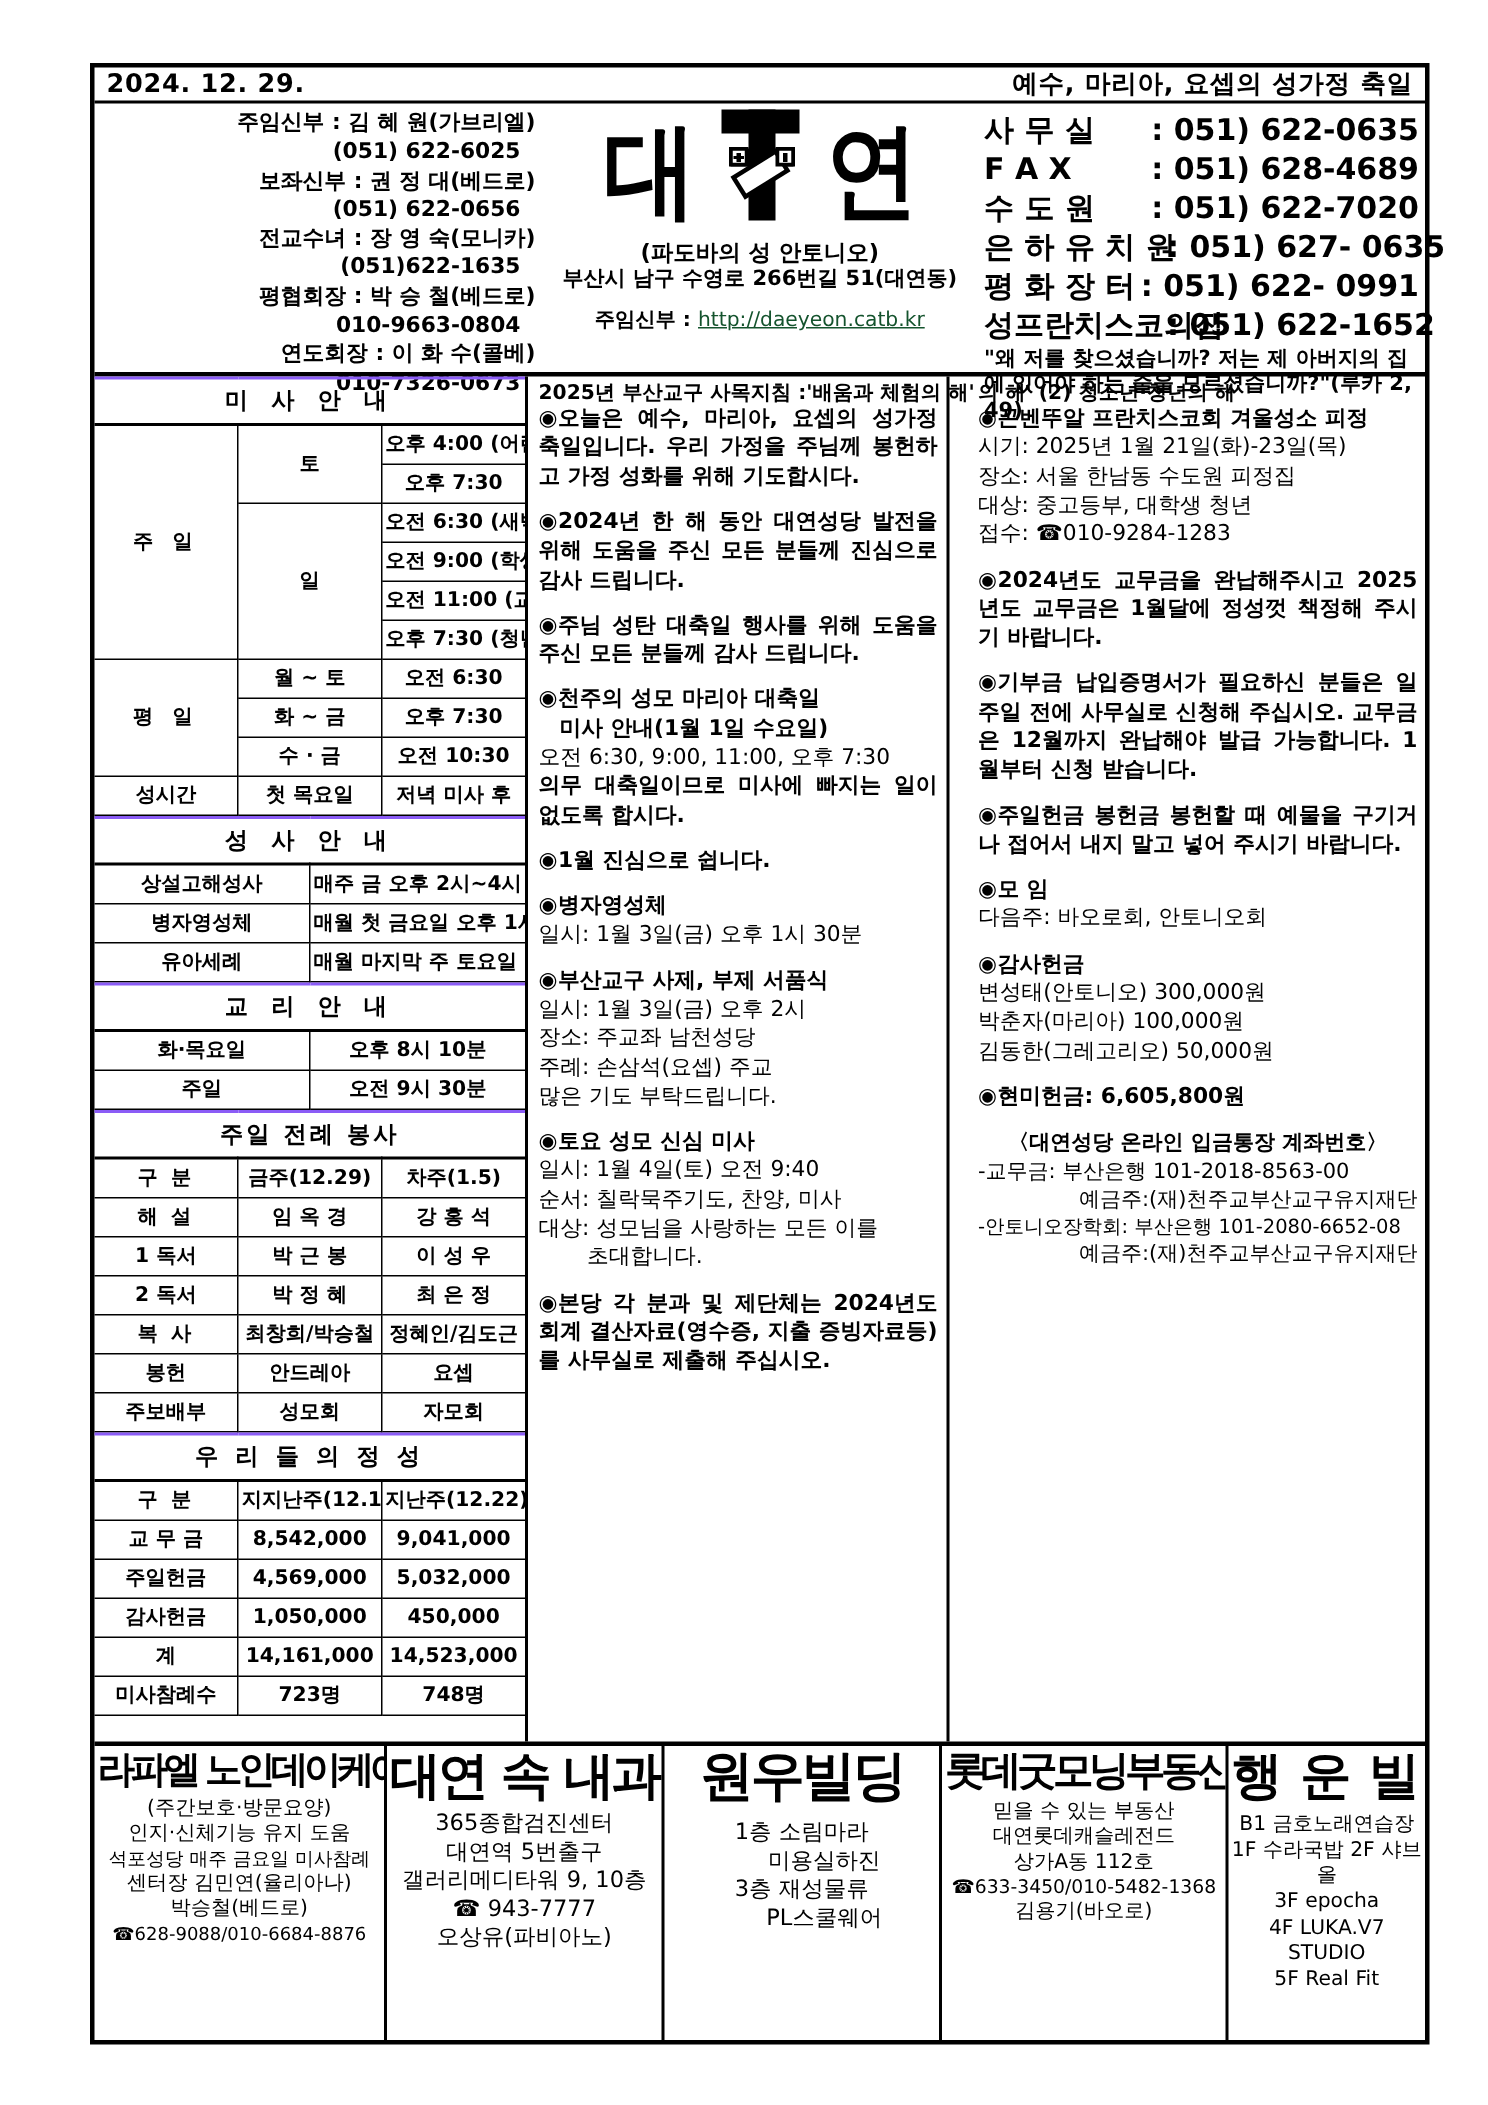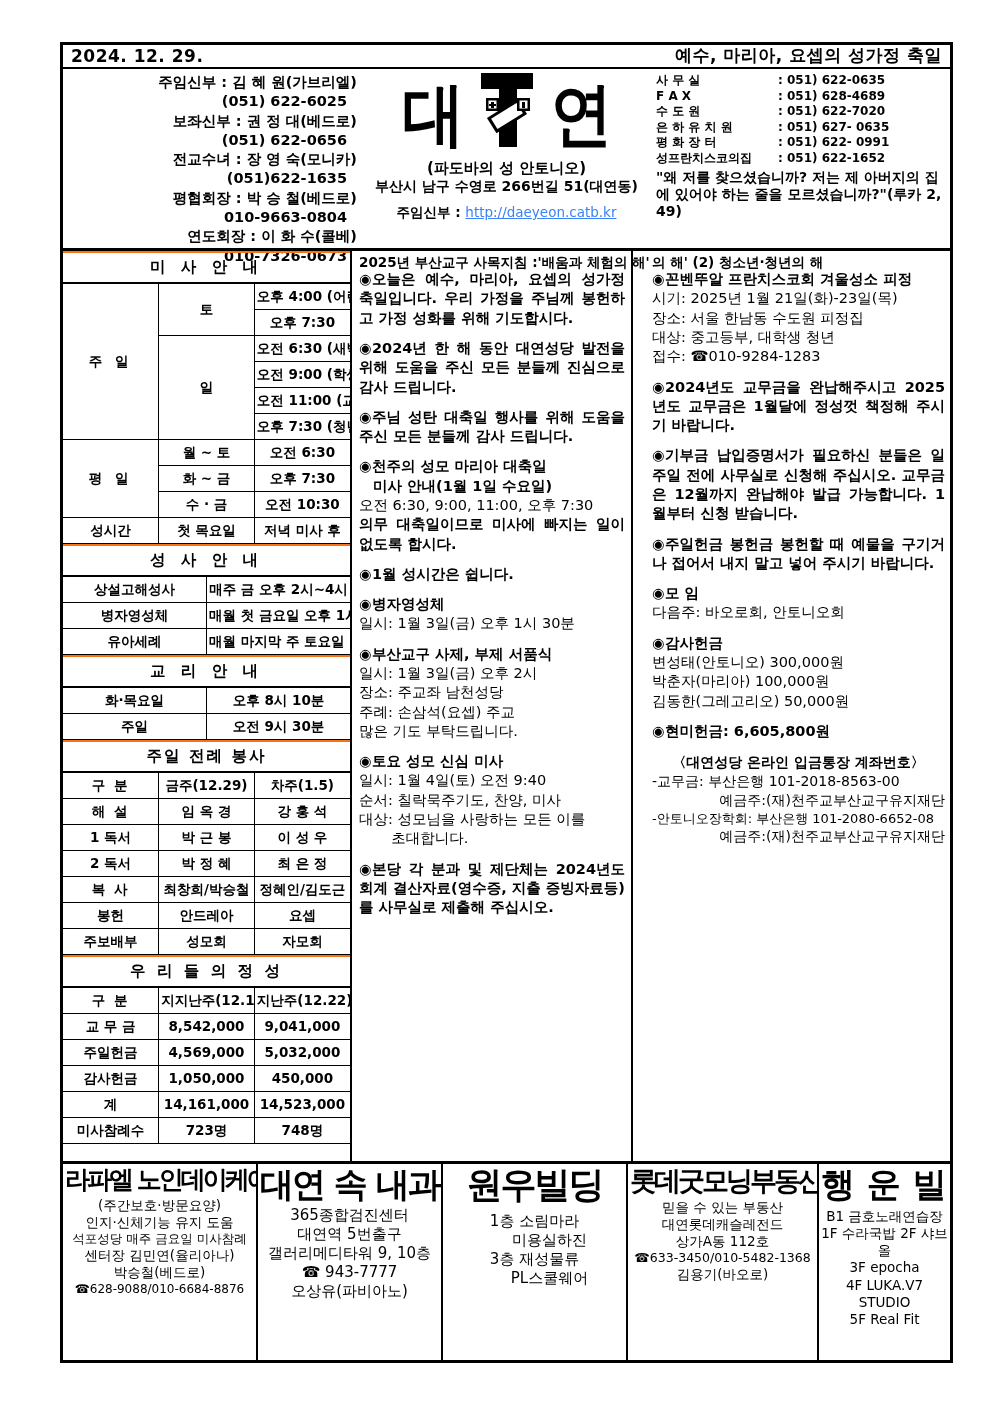--- a/index.html
+++ b/index.html
@@ -54,26 +54,26 @@
   .logo-char{
     font-size:62px;font-weight:bold;line-height:1;
     font-family:"DejaVu Sans","Liberation Sans",sans-serif;
     letter-spacing:-2px;
     transform:scaleY(1.12);
   }
   .logo svg{display:block;}
   .mh-center .sub1{font-size:15px;font-weight:bold;line-height:1.25;margin-top:2px;}
   .mh-center .sub2{font-size:14px;font-weight:bold;line-height:1.25;}
   .mh-center .hp{font-size:13.5px;font-weight:bold;margin-top:9px;}
-  .mh-center .hp .url{color:#3b82f6;text-decoration:underline;font-weight:normal;}
+  .mh-center .hp .url{color:#14532d;text-decoration:underline;font-weight:normal;}
   .mh-right{
     width:300px;box-sizing:border-box;padding:4px 4px 0 6px;
   }
   .mh-right .row{
-    font-size:12px;font-weight:bold;line-height:1.3;
+    font-size:20px;font-weight:bold;line-height:1.3;
     display:flex;white-space:nowrap;
   }
   .mh-right .row .k{width:120px;display:flex;justify-content:space-between;}
   .mh-right .row .k.solid{display:block;text-align:left;letter-spacing:0px;}
   .mh-right .row .v{padding-left:2px;}
   .mh-right .quote{font-size:14px;font-weight:bold;line-height:1.24;margin-top:2px;}
   
   .body3{display:flex;flex:1;min-height:0;border-bottom:3px solid #000;}
   .col{box-sizing:border-box;}
   .col-left{width:289px;border-right:2px solid #000;padding:0;}
@@ -87,21 +87,21 @@
     text-align:center;
     padding:2px 2px;
     line-height:1.2;
     height:21px;
     white-space:nowrap;
     overflow:hidden;
   }
   table.t td.hdr{
     font-size:15.5px;letter-spacing:5px;
     border-left:none;border-right:none;
-    border-top:2px solid #f97316;border-bottom:2px solid #000;
+    border-top:2px solid #8b5cf6;border-bottom:2px solid #000;
     height:25px;
   }
   table.t td.noL{border-left:none;}
   table.t td.noR{border-right:none;}
   td.left{text-align:left;padding-left:9px;margin-left:21px;}
   td.sp{letter-spacing:4px;}
   td.sp2{letter-spacing:2px;}
   .numcell{font-size:13px;}
   
   .blk{margin-bottom:11px;}
@@ -407,21 +407,21 @@
       <div class="blk">
         <div class="ln-b justify"><span class="bullet">◉</span><span>주님 성탄 대축일 행사를 위해 도움을 주신 모든 분들께 감사 드립니다.</span></div>
       </div>
       <div class="blk">
         <div class="ln-b"><span class="bullet">◉</span><span>천주의 성모 마리아 대축일</span></div>
         <div class="ln-b indent">미사 안내(1월 1일 수요일)</div>
         <div class="ln-n">오전 6:30, 9:00, 11:00, 오후 7:30</div>
         <div class="ln-b justify">의무 대축일이므로 미사에 빠지는 일이 없도록 합시다.</div>
       </div>
       <div class="blk">
-        <div class="ln-b"><span class="bullet">◉</span><span>1월 성시간은 쉽니다.</span></div>
+        <div class="ln-b"><span class="bullet">◉</span><span>1월 진심으로 쉽니다.</span></div>
       </div>
       <div class="blk">
         <div class="ln-b"><span class="bullet">◉</span><span>병자영성체</span></div>
         <div class="ln-n">일시: 1월 3일(금) 오후 1시 30분</div>
       </div>
       <div class="blk">
         <div class="ln-b"><span class="bullet">◉</span><span>부산교구 사제, 부제 서품식</span></div>
         <div class="ln-n">일시: 1월 3일(금) 오후 2시</div>
         <div class="ln-n">장소: 주교좌 남천성당</div>
         <div class="ln-n">주례: 손삼석(요셉) 주교</div>

